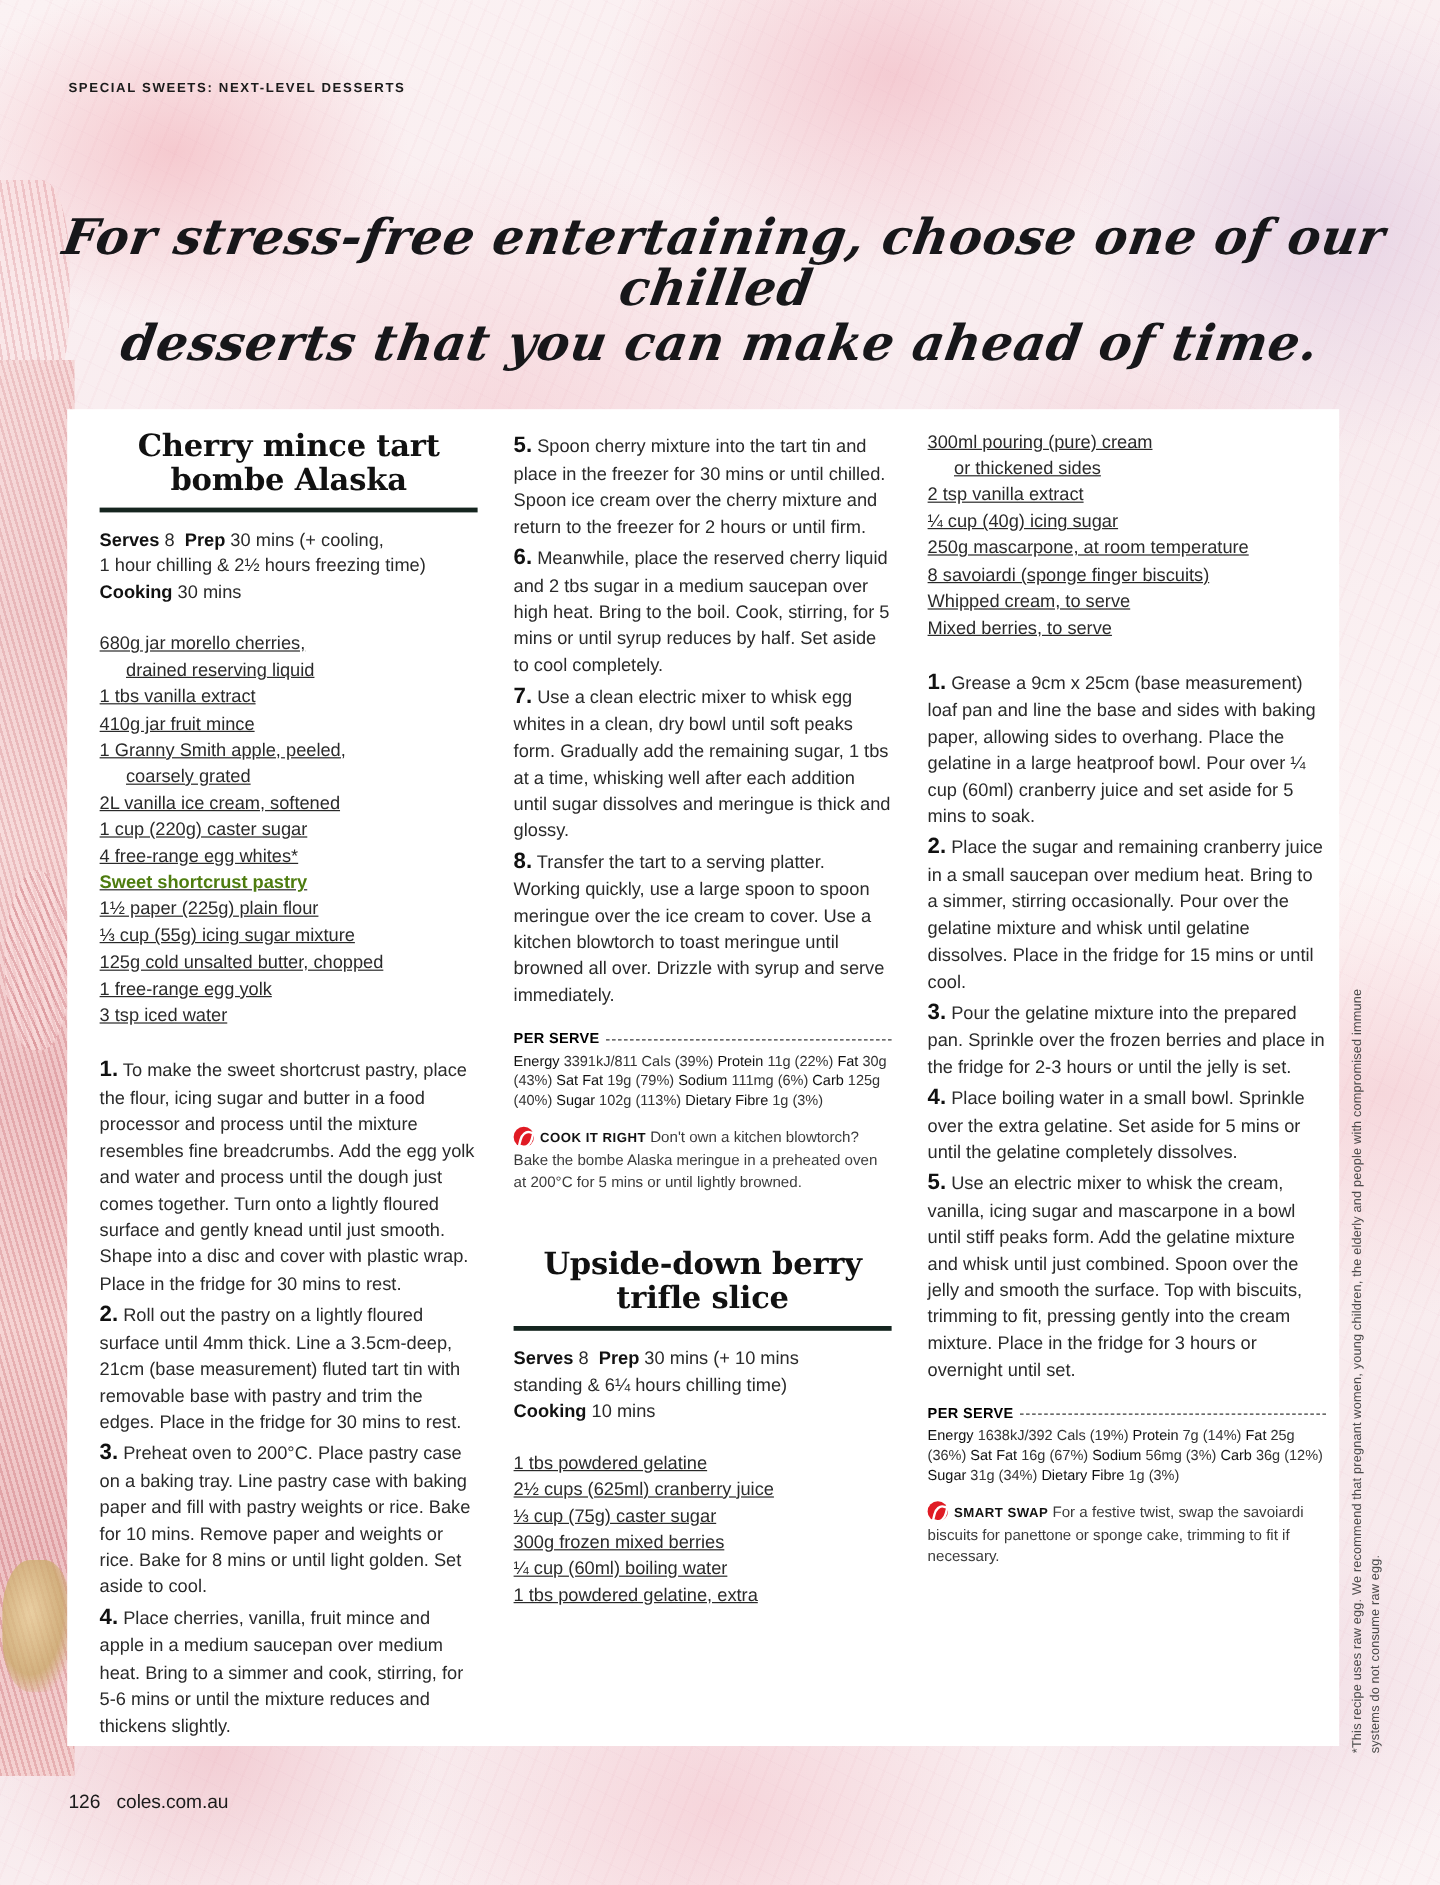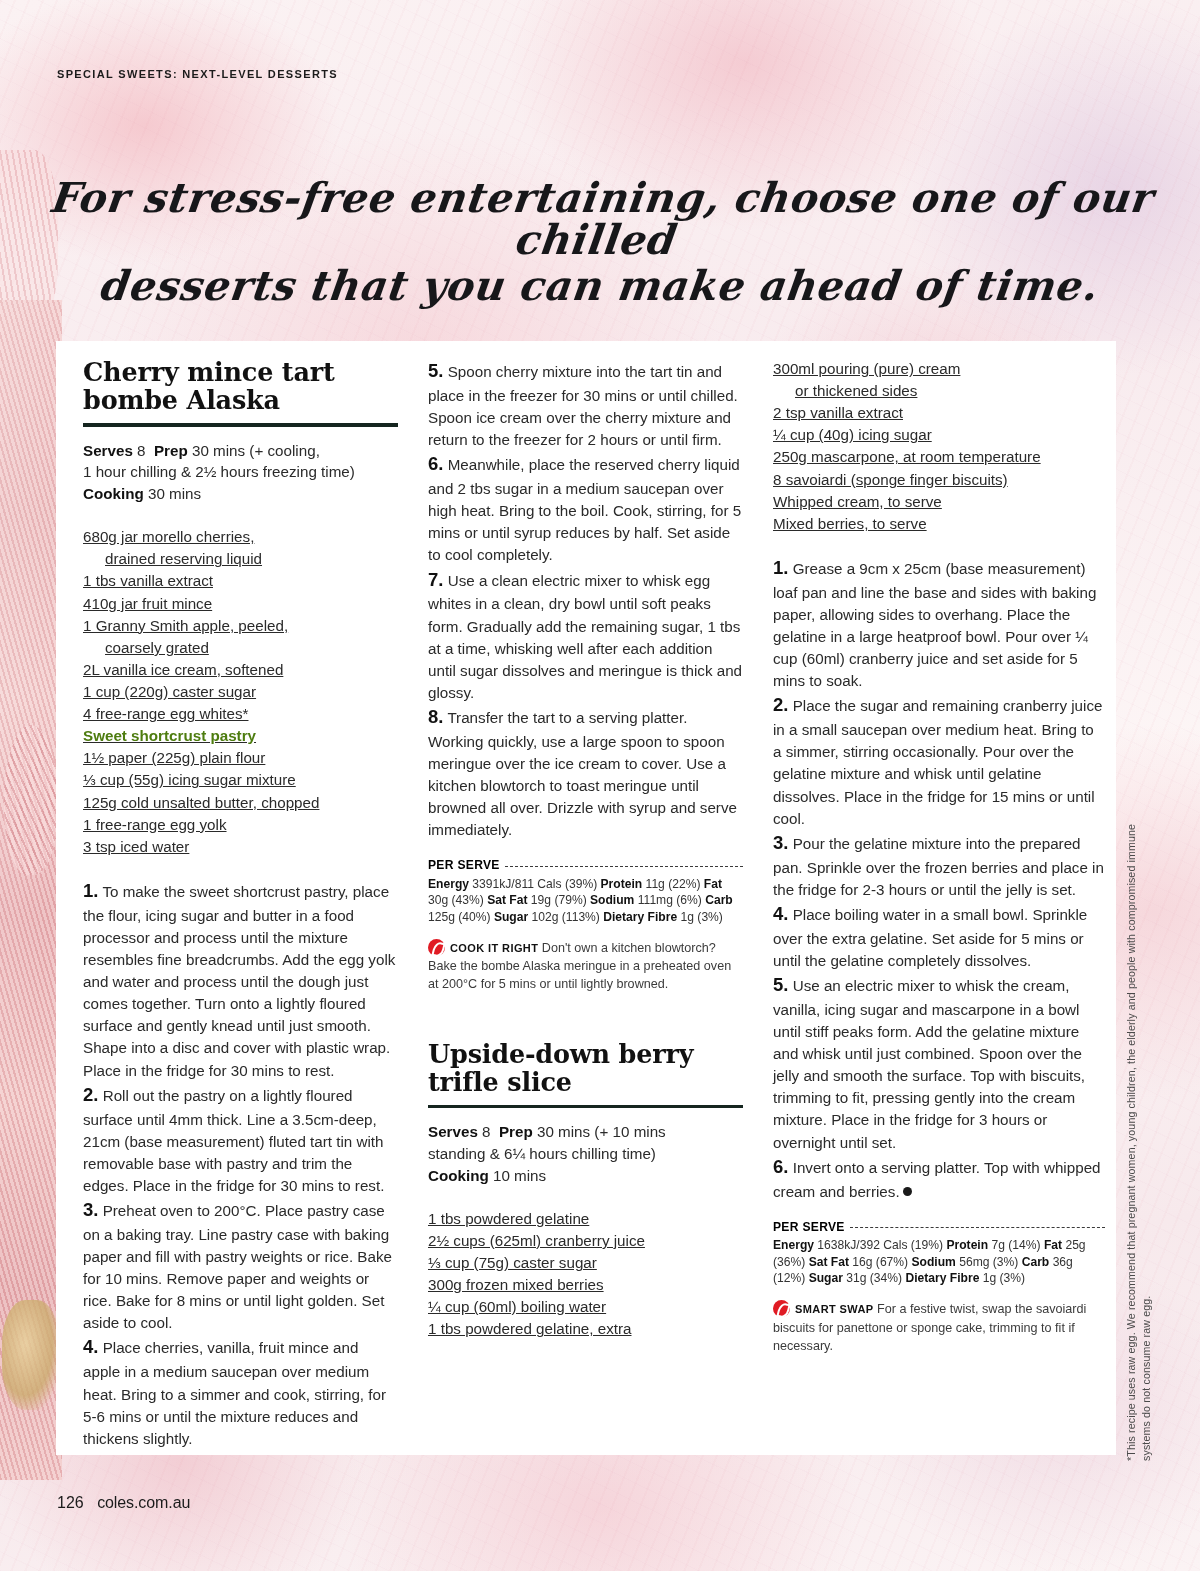--- a/index.html
+++ b/index.html
@@ -66,41 +66,41 @@
   
   #panel{position:absolute;left:56px;top:341px;width:1060px;height:1114px;
     background:#fff;z-index:2;}
   #cols{position:absolute;left:83px;top:358px;width:1030px;z-index:4;
     display:flex;gap:0;}
   .col{width:315px;margin-right:30px;}
   .col:last-child{margin-right:0;width:332px;}
 
   
   .rtitle{font-family:"DejaVu Serif", serif;font-weight:bold;color:#111;
-    font-size:25.5px;line-height:1.1;letter-spacing:-.2px;margin:0 0 9px 0;}
+    font-size:25.5px;line-height:1.1;letter-spacing:-.2px;margin:0 0 9px 0;text-align:center;}
   .rule{height:3.5px;background:#15251f;margin:0 0 13px 0;}
   .meta{font-size:15.2px;line-height:1.44;color:#2a2a2a;margin-bottom:21px;}
   .meta b{color:#111;font-weight:bold;}
   .ing{font-size:15.2px;line-height:1.455;color:#2a2a2a;text-decoration:underline;}
   .ing div{margin:0;}
   .ing .ind{padding-left:22px;}
   .ing .sub{font-weight:bold;color:#4d7c0f;}
   .steps{font-size:15.2px;line-height:1.455;color:#2a2a2a;margin-top:20px;text-align:left;}
   .steps p{margin:0;}
   .steps b.n{font-family:"Liberation Sans", sans-serif;font-weight:bold;
     font-size:18.5px;color:#111;}
   .enddot{display:inline-block;width:9px;height:9px;border-radius:50%;
     background:#1a1a1a;vertical-align:1px;margin-left:3px;}
 
   
   .nut{margin-top:16px;font-size:12.1px;line-height:1.36;color:#333;}
   .nut .hd{display:flex;align-items:center;gap:5px;font-weight:bold;color:#000000;
     letter-spacing:.3px;margin-bottom:2px;}
   .nut .hd .dashes{flex:1;border-top:1.6px dashed #3a3a3a;height:0;position:relative;top:1px;}
-  .nut b{color:#111;font-weight:bold;}
+  .nut b{color:#111;font-weight:normal;}
 
   
   .tip{margin-top:14px;font-size:12.6px;line-height:1.44;color:#3b3b3b;}
   .tipicon{display:inline-block;width:17px;height:17px;border-radius:50%;
     background:#e01b24;vertical-align:-4px;margin-right:5px;position:relative;}
   .tipicon:before{content:"";position:absolute;left:5px;top:3px;width:7px;height:11px;
     border:2px solid #fff;border-radius:60% 10% 60% 10%;transform:rotate(14deg);}
   .tip b{font-weight:bold;color:#111;letter-spacing:.4px;font-size:11px;}
 
   
@@ -233,21 +233,20 @@
         <div>8 savoiardi (sponge finger biscuits)</div>
         <div>Whipped cream, to serve</div>
         <div>Mixed berries, to serve</div>
       </div>
     <div class="steps">
         <p><b class="n">1.</b><span> Grease a 9cm x 25cm (base measurement) loaf pan and line the base and sides with baking paper, allowing sides to overhang. Place the gelatine in a large heatproof bowl. Pour over ¼ cup (60ml) cranberry juice and set aside for 5 mins to soak.</span></p>
         <p><b class="n">2.</b><span> Place the sugar and remaining cranberry juice in a small saucepan over medium heat. Bring to a simmer, stirring occasionally. Pour over the gelatine mixture and whisk until gelatine dissolves. Place in the fridge for 15 mins or until cool.</span></p>
         <p><b class="n">3.</b><span> Pour the gelatine mixture into the prepared pan. Sprinkle over the frozen berries and place in the fridge for 2-3 hours or until the jelly is set.</span></p>
         <p><b class="n">4.</b><span> Place boiling water in a small bowl. Sprinkle over the extra gelatine. Set aside for 5 mins or until the gelatine completely dissolves.</span></p>
         <p><b class="n">5.</b><span> Use an electric mixer to whisk the cream, vanilla, icing sugar and mascarpone in a bowl until stiff peaks form. Add the gelatine mixture and whisk until just combined. Spoon over the jelly and smooth the surface. Top with biscuits, trimming to fit, pressing gently into the cream mixture. Place in the fridge for 3 hours or overnight until set.</span></p>
-        <p><b class="n">6.</b><span> Invert onto a serving platter. Top with whipped cream and berries.</span><span class="enddot"></span></p>
       </div>
 
     <div class="nut">
       <div class="hd">
         <span>PER SERVE</span>
         <span class="dashes"></span>
       </div>
       <div><b>Energy</b><span> 1638kJ/392 Cals (19%) </span><b>Protein</b><span> 7g (14%) </span><b>Fat</b><span> 25g (36%) </span><b>Sat Fat</b><span> 16g (67%) </span><b>Sodium</b><span> 56mg (3%) </span><b>Carb</b><span> 36g (12%) </span><b>Sugar</b><span> 31g (34%) </span><b>Dietary Fibre</b><span> 1g (3%)</span></div>
     </div>
 

